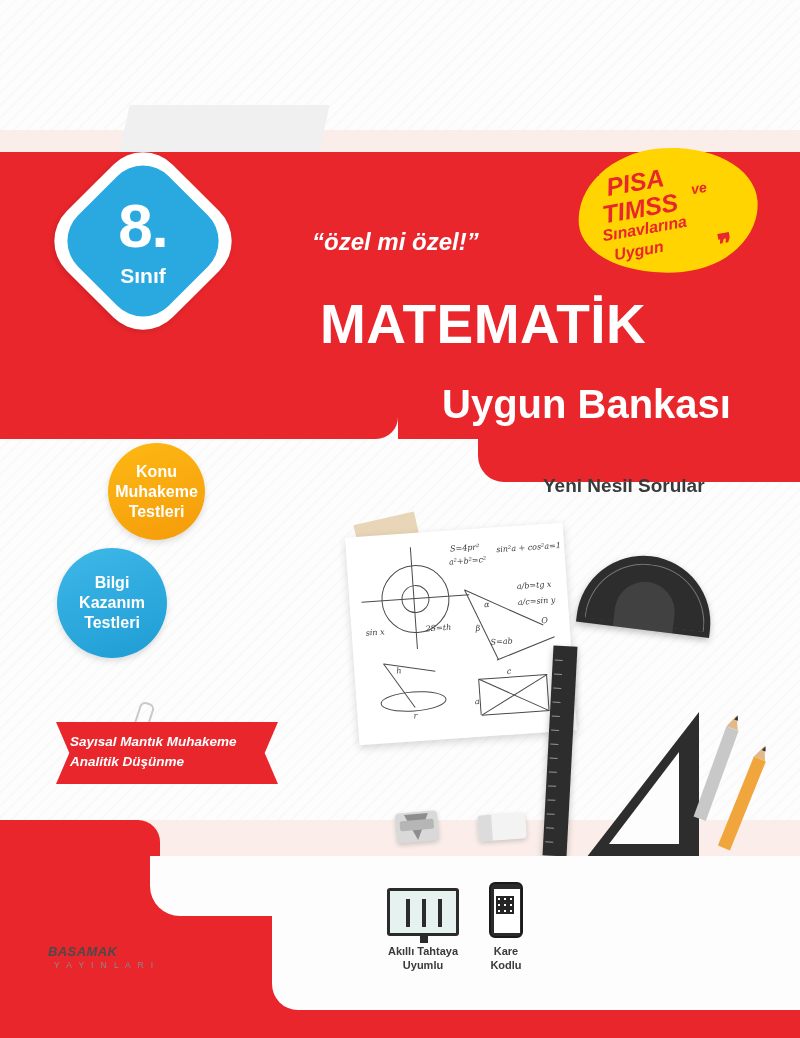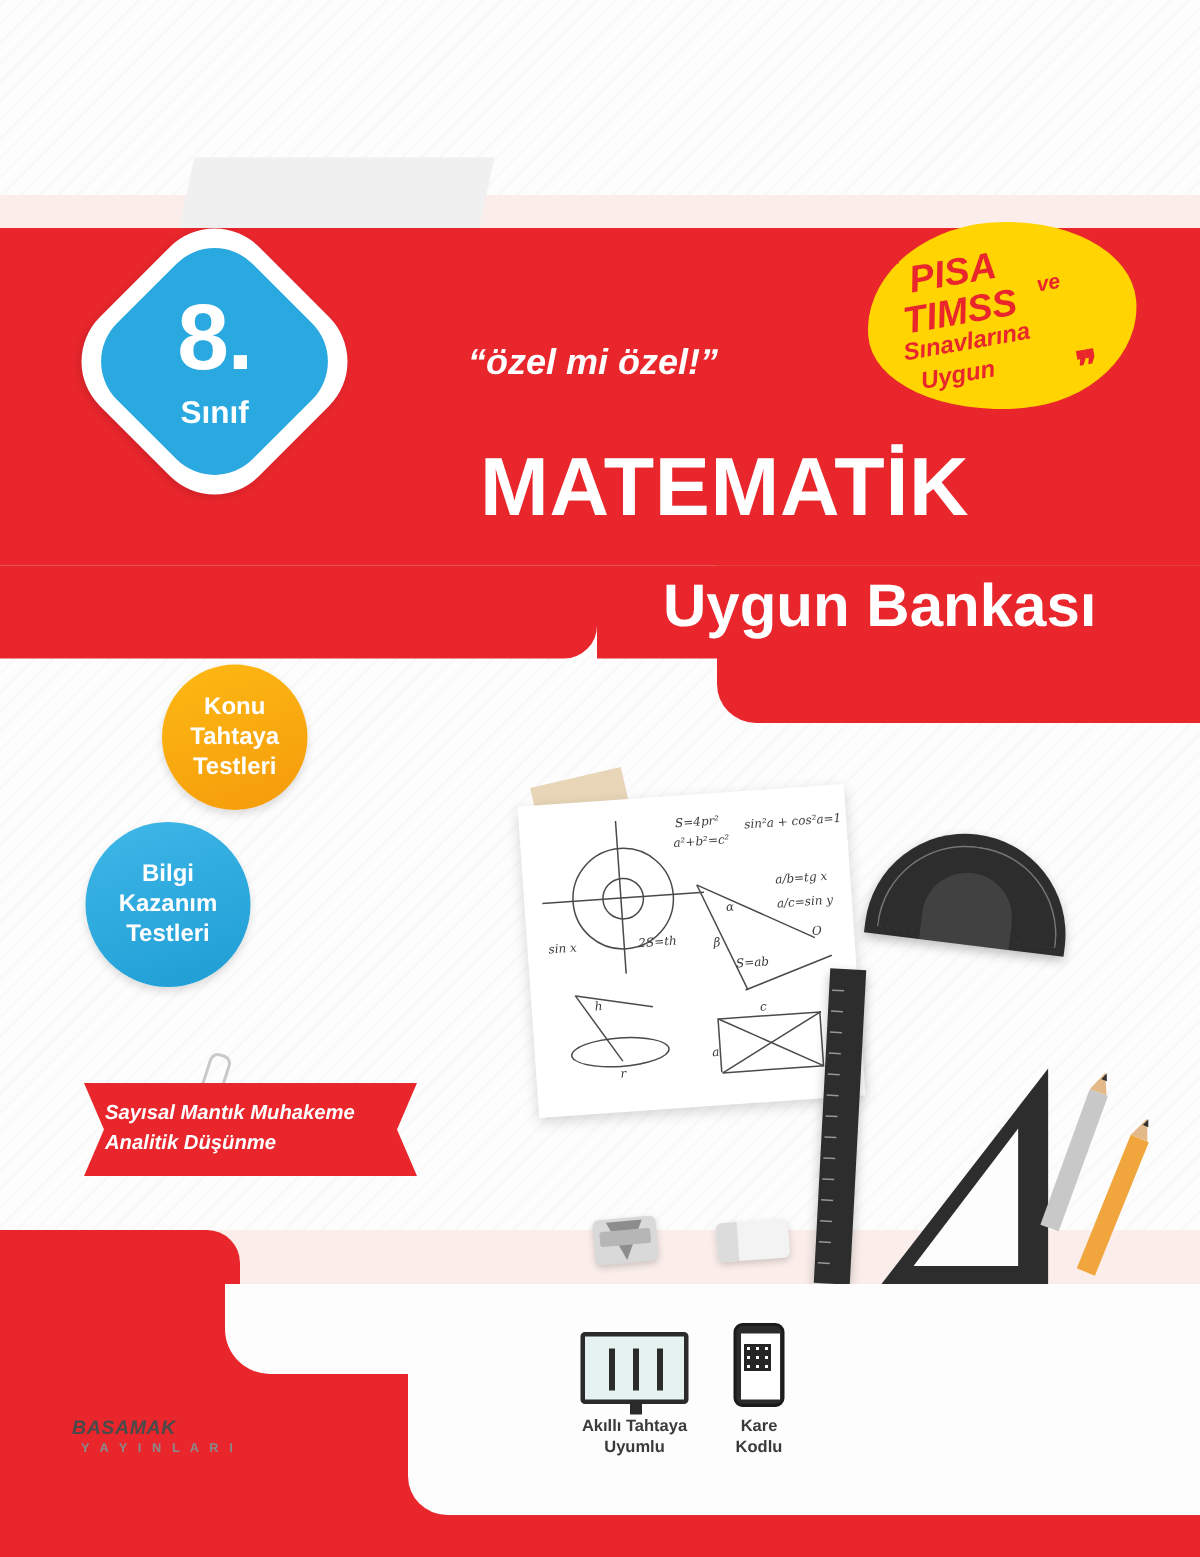--- a/index.html
+++ b/index.html
@@ -362,21 +362,20 @@
     letter-spacing: 0.4px;
     font-style: italic;
   }
   .logo-sub {
     position: absolute;
     left: 54px;
     top: 960px;
     color: #8a8a8a;
     font-size: 8.5px;
     letter-spacing: 2.4px;
-    font-weight: bold;
   }
 
   
   .feat {
     position: absolute;
     text-align: center;
     color: #3a3a3a;
     font-size: 11px;
     font-weight: bold;
     line-height: 1.3;
@@ -670,25 +669,26 @@
   <div class="grade-badge">
     <div class="outer"></div>
     <div class="inner"></div>
     <div class="num">8.</div>
     <div class="sub">Sınıf</div>
   </div>
 
   <div class="tagline">“özel mi özel!”</div>
   <div class="title-main">MATEMATİK</div>
   <div class="title-sub">Uygun Bankası</div>
+  <div class="subtitle-line">Yeni Nesil Sorular</div>
 
   <div class="bubble bubble-1">
     <div>
       <div>Konu</div>
-      <div>Tahtaya</div>
+      <div>Muhakeme</div>
       <div>Testleri</div>
     </div>
   </div>
   <div class="bubble bubble-2">
     <div>
       <div>Bilgi</div>
       <div>Kazanım</div>
       <div>Testleri</div>
     </div>
   </div>

